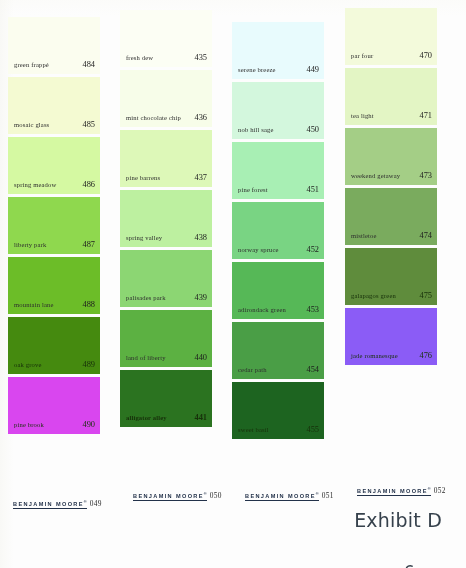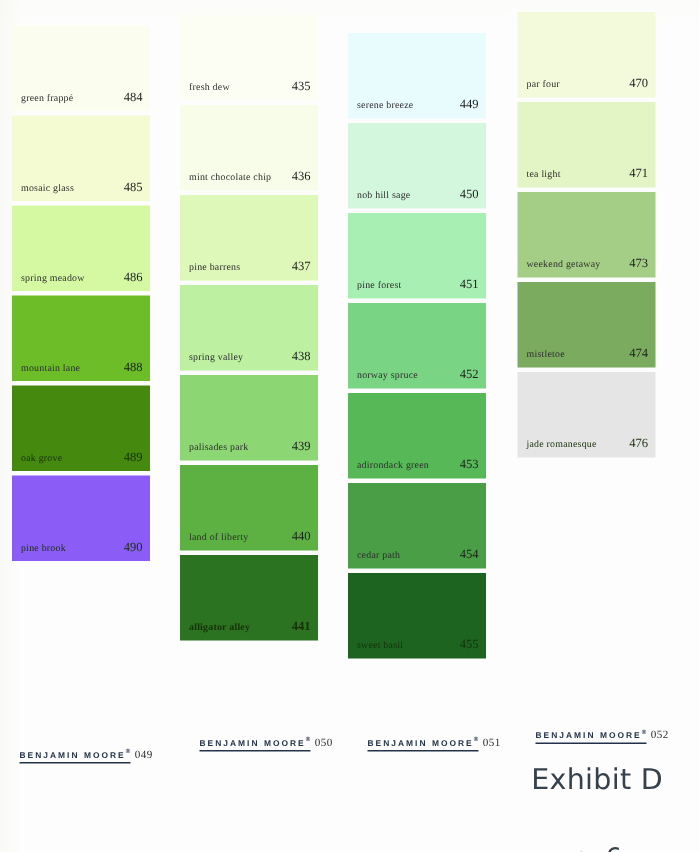--- a/index.html
+++ b/index.html
@@ -137,33 +137,39 @@
           <span class="swatch-name">mosaic glass</span>
           <span class="swatch-code">485</span>
         </div>
       </div>
       <div class="swatch" style="background: rgb(213, 249, 162);">
         <div class="swatch-label-row">
           <span class="swatch-name">spring meadow</span>
           <span class="swatch-code">486</span>
         </div>
       </div>
+      <div class="swatch" style="background: rgb(143, 216, 78);">
+        <div class="swatch-label-row">
+          <span class="swatch-name">liberty park</span>
+          <span class="swatch-code">487</span>
+        </div>
+      </div>
       <div class="swatch" style="background: rgb(108, 189, 40);">
         <div class="swatch-label-row">
           <span class="swatch-name">mountain lane</span>
           <span class="swatch-code">488</span>
         </div>
       </div>
       <div class="swatch dark" style="background: rgb(69, 138, 15);">
         <div class="swatch-label-row">
           <span class="swatch-name">oak grove</span>
           <span class="swatch-code">489</span>
         </div>
       </div>
-      <div class="swatch dark" style="background: #8b5cf6;">
+      <div class="swatch dark" style="background: #d946ef;">
         <div class="swatch-label-row">
           <span class="swatch-name">pine brook</span>
           <span class="swatch-code">490</span>
         </div>
       </div>
     </div>
   <div class="deck" id="col-050">
       <div class="swatch" style="background: rgb(252, 254, 244);">
         <div class="swatch-label-row">
           <span class="swatch-name">fresh dew</span>
@@ -269,21 +275,27 @@
           <span class="swatch-name">weekend getaway</span>
           <span class="swatch-code">473</span>
         </div>
       </div>
       <div class="swatch" style="background: rgb(122, 171, 94); padding-left: 30px;">
         <div class="swatch-label-row">
           <span class="swatch-name">mistletoe</span>
           <span class="swatch-code">474</span>
         </div>
       </div>
-      <div class="swatch dark" style="background: #e5e5e5; padding-left: 12px;">
+      <div class="swatch dark" style="background: rgb(95, 140, 60);">
+        <div class="swatch-label-row">
+          <span class="swatch-name">galapagos green</span>
+          <span class="swatch-code">475</span>
+        </div>
+      </div>
+      <div class="swatch dark" style="background: #8b5cf6; padding-left: 12px;">
         <div class="swatch-label-row">
           <span class="swatch-name">jade romanesque</span>
           <span class="swatch-code">476</span>
         </div>
       </div>
     </div>
 
   <div class="brand-footer" id="brand-049">
     <span class="brand-mark"><span>BENJAMIN MOORE</span><span class="brand-reg">®</span></span><span class="brand-num">049</span>
   </div>

